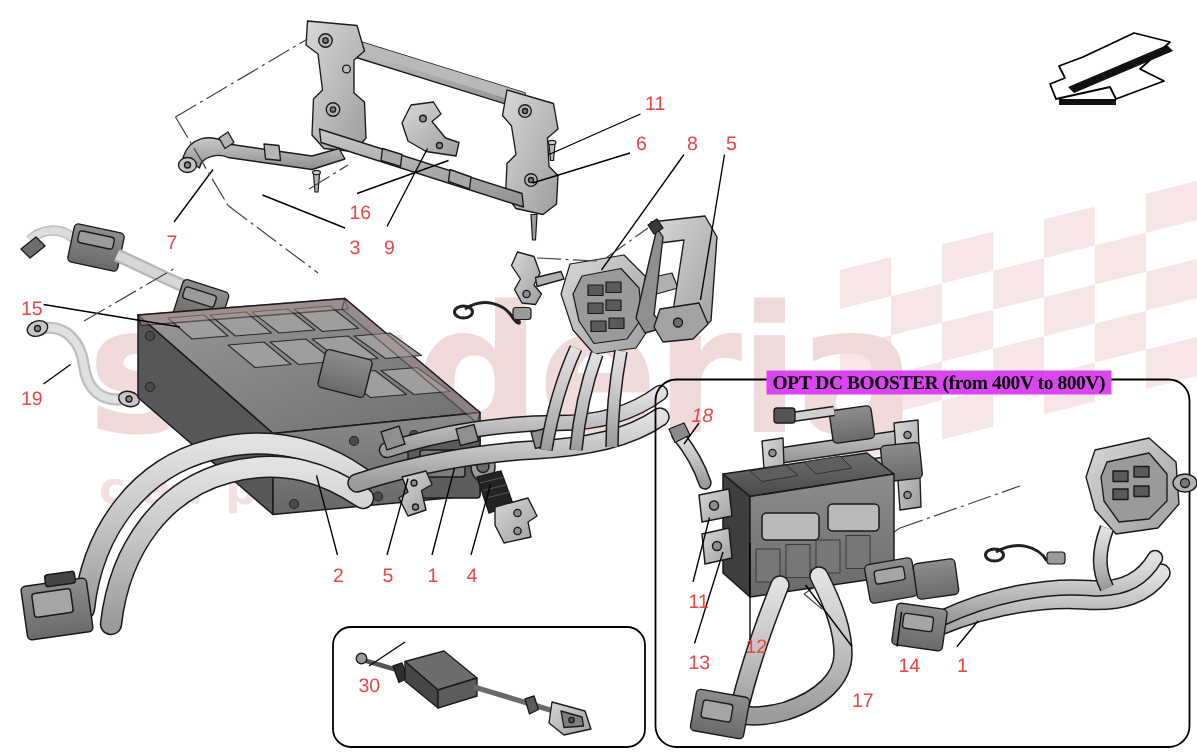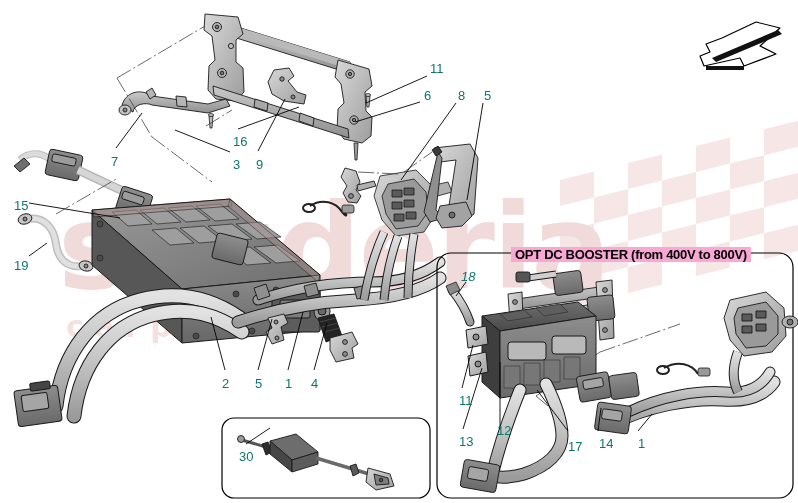--- a/index.html
+++ b/index.html
@@ -6,23 +6,23 @@
   body{width:798px;height:503px;overflow:hidden;
        font-family:"Liberation Sans","DejaVu Sans",sans-serif;}
   #stage{position:relative;width:798px;height:503px;background:#fff;}
   #stage svg{position:absolute;left:0;top:0;}
   .wm{position:absolute;pointer-events:none;user-select:none;}
   .wm-word{font-family:"DejaVu Sans","Liberation Sans",sans-serif;
            font-weight:700;color:#f0dada;letter-spacing:-2px;}
   .wm-sub{font-family:"DejaVu Sans","Liberation Sans",sans-serif;
           font-weight:700;color:#f3e0e0;}
   .callout{position:absolute;font-family:"Liberation Sans","DejaVu Sans",sans-serif;
-           font-size:13px;color:#0f766e;line-height:1;white-space:nowrap;}
-  .panel-title{position:absolute;font-family:Liberation Sans, sans-serif;
-               font-weight:700;font-size:13px;color:#000;background:#f9a8d4;
+           font-size:13px;color:#ef4444;line-height:1;white-space:nowrap;}
+  .panel-title{position:absolute;font-family:Liberation Serif, serif;
+               font-weight:700;font-size:13px;color:#000;background:#d946ef;
                padding:0 4px;white-space:nowrap;letter-spacing:-0.3px;}
 </style>
 </head>
 <body>
 
 <div id="stage">
 
   <svg width="798" height="503">
     <defs>
       <g id="diamond">
@@ -496,19 +496,19 @@
       <div class="callout" style="left: 14px; top: 199px;">15</div>
       <div class="callout" style="left: 14px; top: 259px;">19</div>
       <div class="callout" style="left: 222px; top: 377px;">2</div>
       <div class="callout" style="left: 255px; top: 377px;">5</div>
       <div class="callout" style="left: 285px; top: 377px;">1</div>
       <div class="callout" style="left: 311px; top: 377px;">4</div>
       <div class="callout" style="left: 461px; top: 270px; font-style: italic;">18</div>
       <div class="callout" style="left: 459px; top: 394px;">11</div>
       <div class="callout" style="left: 459px; top: 435px;">13</div>
       <div class="callout" style="left: 497px; top: 424px;">12</div>
-      <div class="callout" style="left: 568px; top: 440px;">17</div>
+      <div class="callout" style="left: 568px; top: 460px;">17</div>
       <div class="callout" style="left: 599px; top: 437px;">14</div>
       <div class="callout" style="left: 638px; top: 437px;">1</div>
       <div class="callout" style="left: 239px; top: 450px;">30</div>
     </div>
 
 </div>
 
 </body></html>

